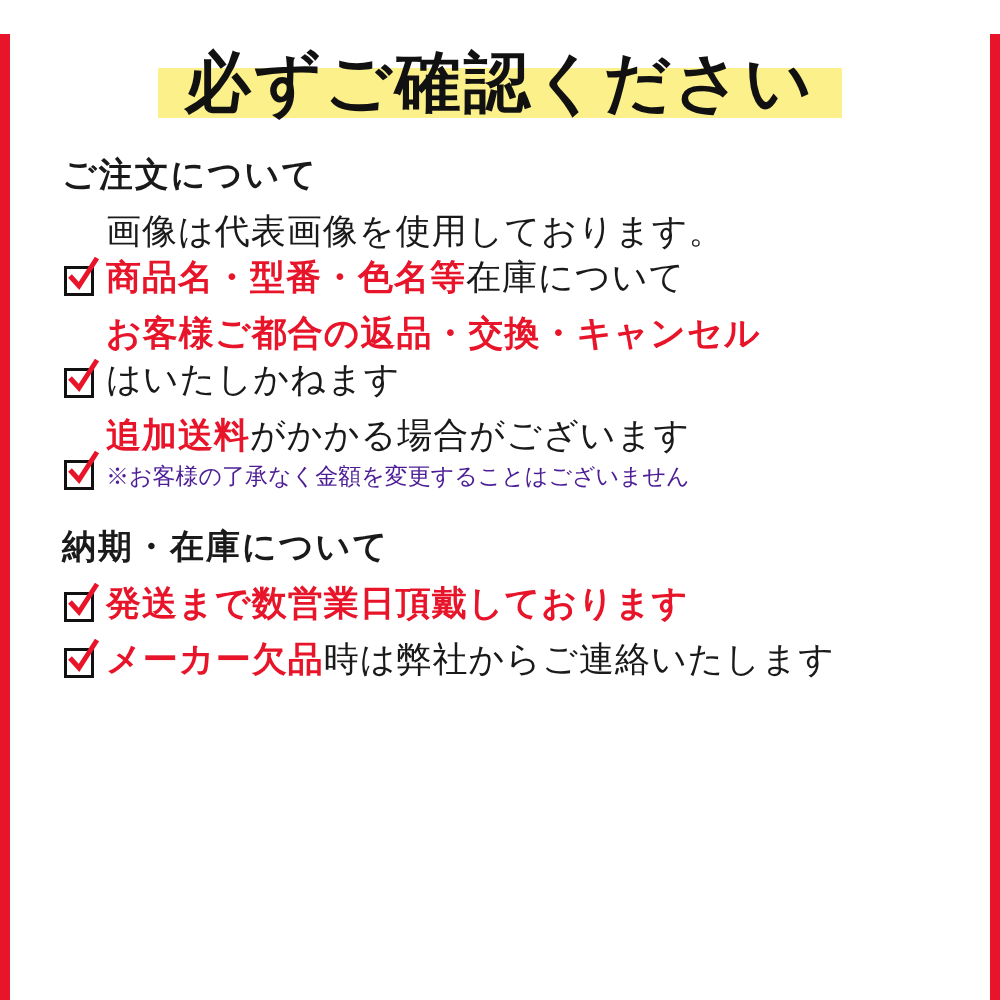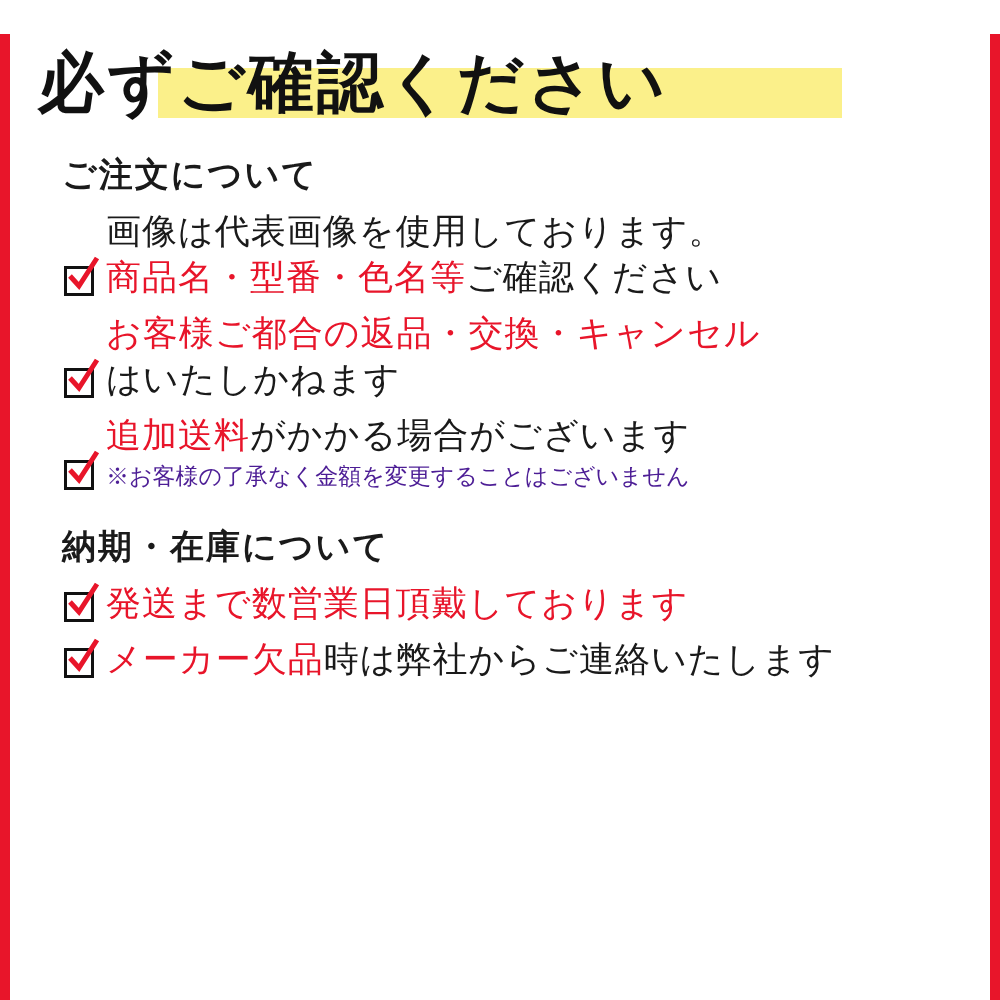--- a/index.html
+++ b/index.html
@@ -28,21 +28,21 @@
     height: 1000px;
     box-sizing: border-box;
     padding: 0 28px;
   }
 
   
   .title-wrap {
     position: relative;
     margin-top: 34px;
     height: 96px;
-    text-align: left;
+    text-align: center;
   }
   .title-highlight {
     position: absolute;
     left: 120px;
     right: 120px;
     top: 34px;
     height: 50px;
     background: #fbf08a;
     z-index: 0;
   }
@@ -106,21 +106,21 @@
   .line {
     font-size: 35px;
     line-height: 46px;
     color: #1a1a1a;
     letter-spacing: 1px;
     font-family: "DejaVu Serif", "Liberation Serif", serif;
     white-space: nowrap;
   }
   .line.red, .red {
     color: #e8152a;
-    font-weight: normal;
+    font-weight: bold;
   }
   .line.note {
     font-size: 23px;
     line-height: 36px;
     color: #4c1d95;
     letter-spacing: 0px;
   }
   .blk { color: #1a1a1a; font-weight: normal; }
 </style>
 </head>
@@ -138,21 +138,21 @@
 
     <div class="item">
       <span class="check-icon">
         <span class="box"></span>
         <svg class="tick" viewBox="0 0 34 38" xmlns="http://www.w3.org/2000/svg">
           <polyline points="4,20 13,30 31,2" fill="none" stroke="#e8152a" stroke-width="5"></polyline>
         </svg>
       </span>
       <span class="lines">
         <div class="line">画像は代表画像を使用しております。</div>
-        <div class="line"><span class="red">商品名・型番・色名等</span><span class="blk">ご確認ください</span></div>
+        <div class="line"><span class="red">商品名・型番・色名等</span><span class="blk">在庫について</span></div>
       </span>
     </div>
 
     <div class="item">
       <span class="check-icon">
         <span class="box"></span>
         <svg class="tick" viewBox="0 0 34 38" xmlns="http://www.w3.org/2000/svg">
           <polyline points="4,20 13,30 31,2" fill="none" stroke="#e8152a" stroke-width="5"></polyline>
         </svg>
       </span>

